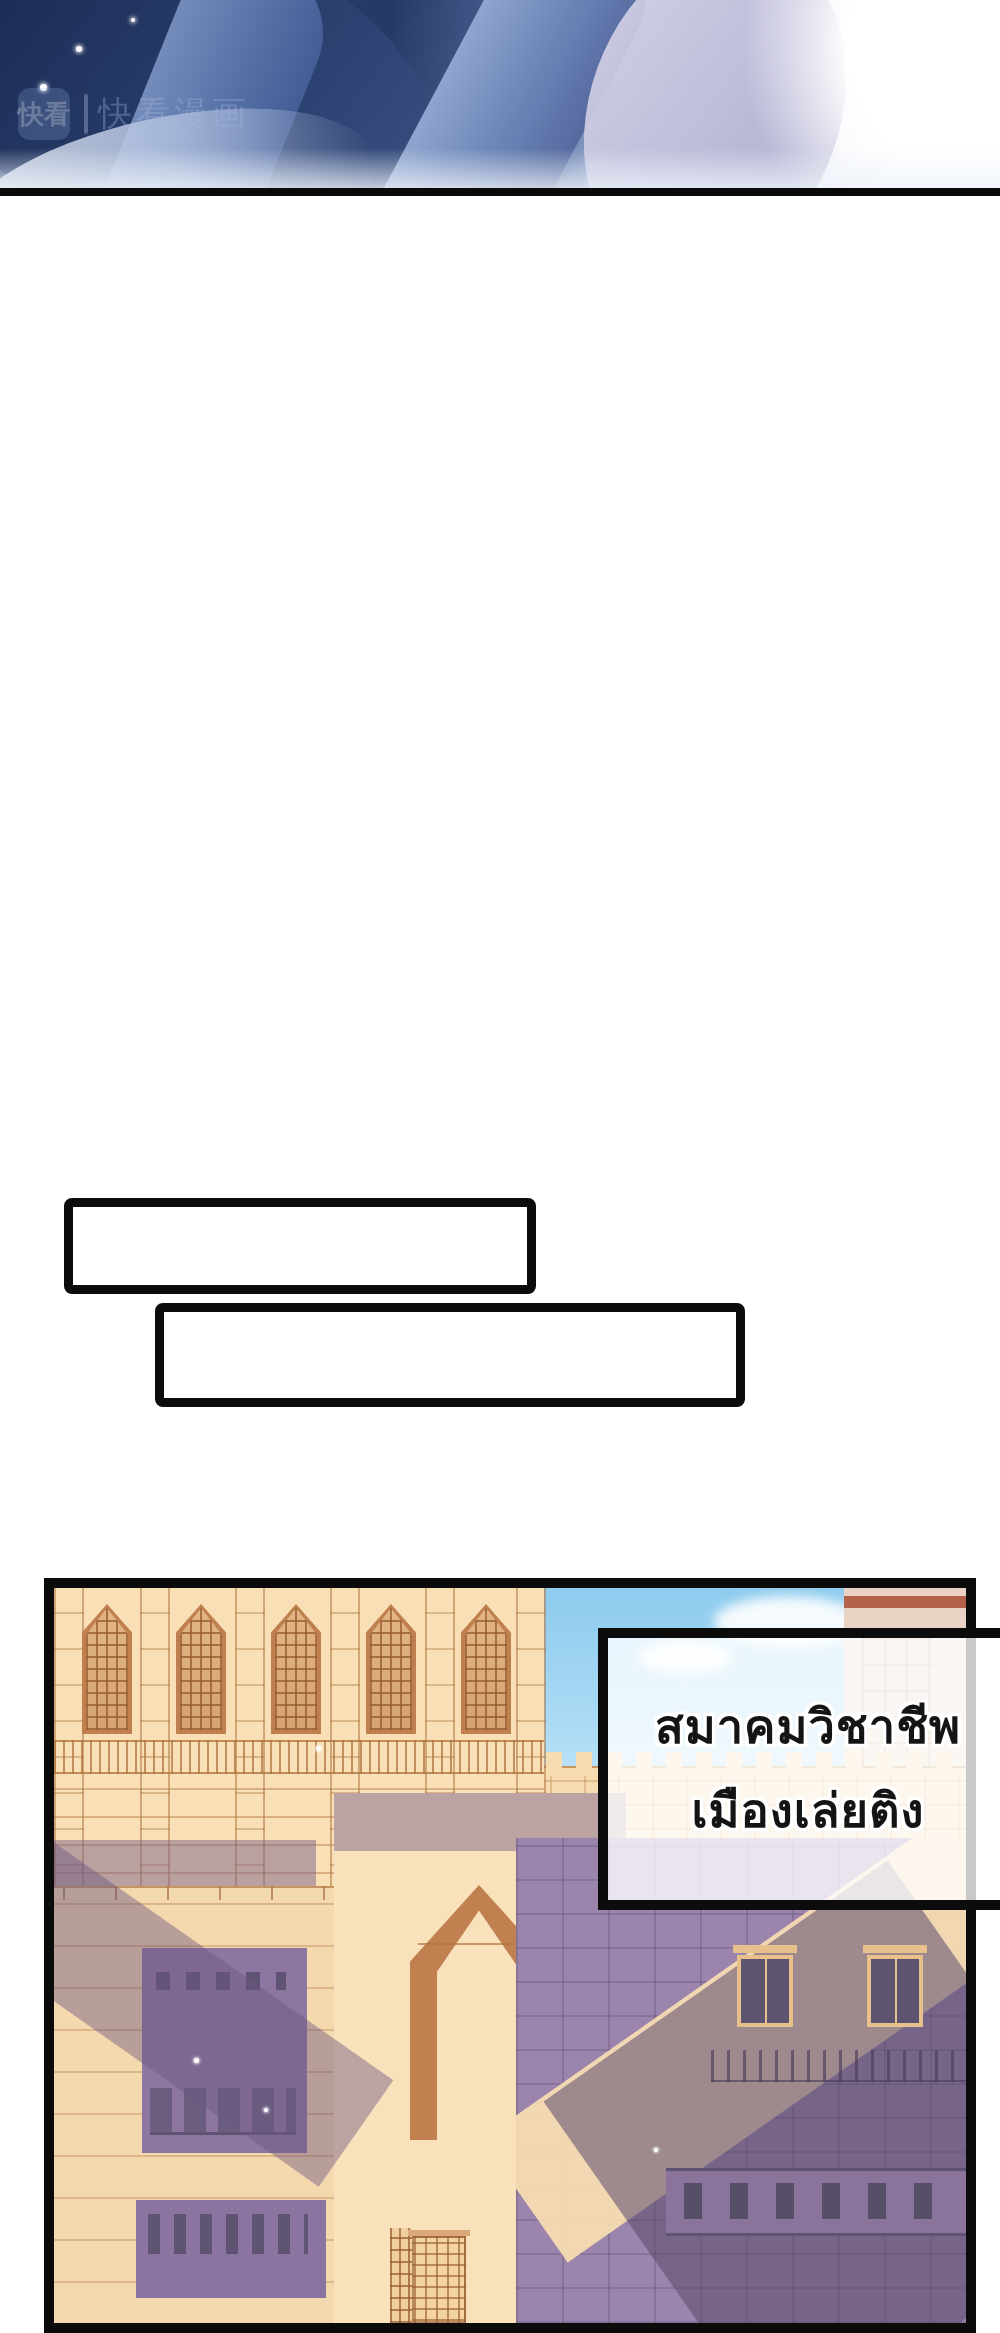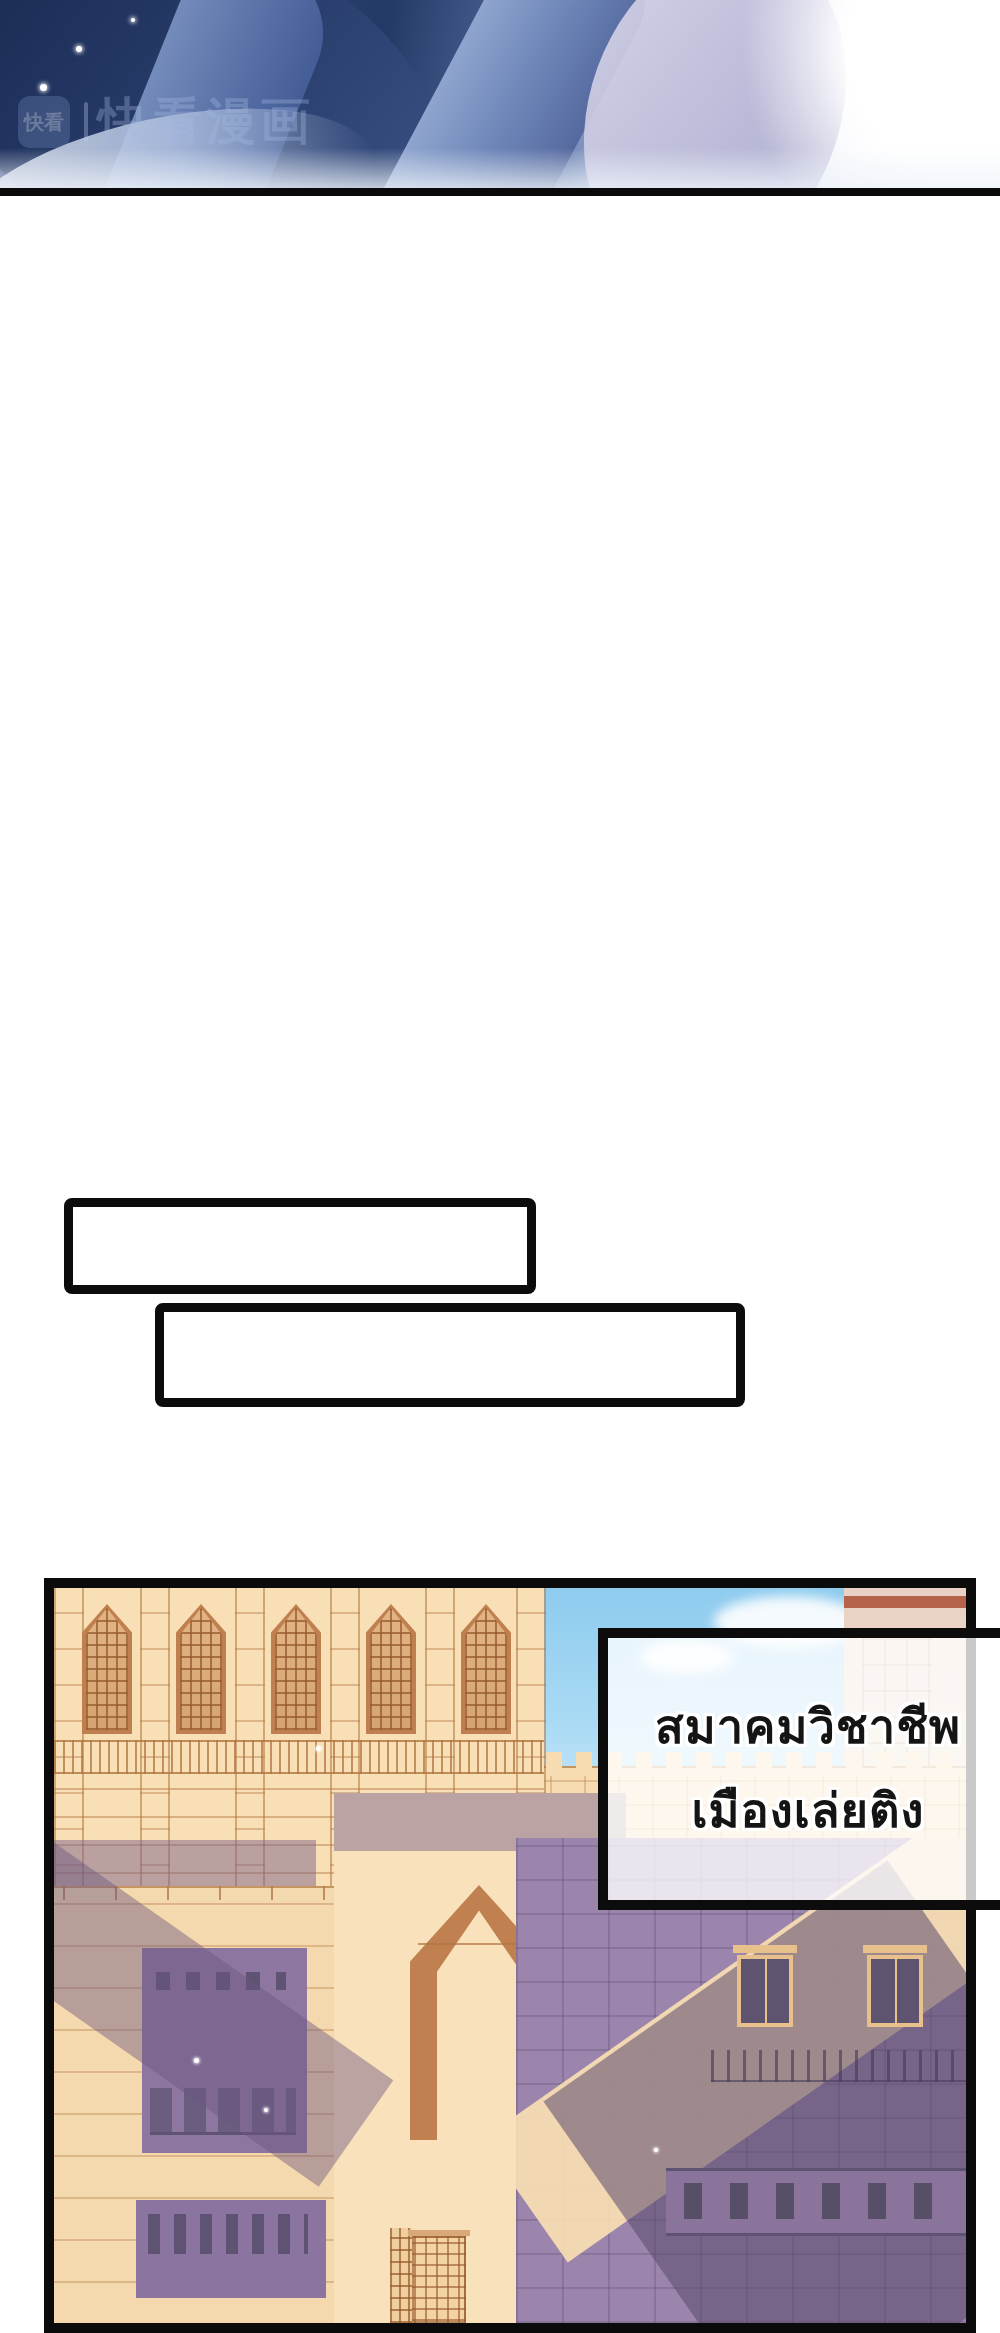--- a/index.html
+++ b/index.html
@@ -29,24 +29,24 @@
     background:radial-gradient(circle at 65% 35%,#ffffff 0 42%,rgba(255,255,255,0) 75%);}
   .bottom-haze{position:absolute;left:0;top:148px;width:1000px;height:42px;
     background:linear-gradient(180deg,rgba(255,255,255,0),rgba(238,243,250,.8));}
   .sparkle{position:absolute;background:#ffffff;border-radius:50%;box-shadow:0 0 4px 1px rgba(255,255,255,.9);}
   .sp1{left:76px;top:46px;width:6px;height:6px;}
   .sp2{left:40px;top:84px;width:7px;height:7px;}
   .sp3{left:131px;top:18px;width:4px;height:4px;}
   
   .watermark{position:absolute;left:18px;top:88px;display:flex;align-items:center;opacity:.42;}
   .wm-icon{width:52px;height:52px;border-radius:12px;background:rgba(150,175,225,.55);
-    color:rgba(230,238,252,.85);font-weight:bold;font-size:20px;line-height:24px;
+    color:rgba(230,238,252,.85);font-weight:bold;font-size:26px;line-height:24px;
     display:flex;align-items:center;justify-content:center;text-align:center;}
   .wm-bar{width:4px;height:40px;background:rgba(190,205,235,.8);margin:0 10px 0 14px;border-radius:2px;}
-  .wm-text{font-size:50px;font-weight:bold;color:rgba(165,185,225,.8);letter-spacing:4px;}
+  .wm-text{font-size:34px;font-weight:normal;color:rgba(165,185,225,.8);letter-spacing:4px;}
   
   .speech-box{
     position:absolute;background:#ffffff;border:9px solid #0c0c0c;border-radius:8px;
     box-sizing:border-box;
   }
   .box1{left:64px;top:1198px;width:472px;height:96px;}
   .box2{left:155px;top:1303px;width:590px;height:104px;}
   
   .bottom-panel{
     position:absolute;left:44px;top:1578px;width:932px;height:755px;

